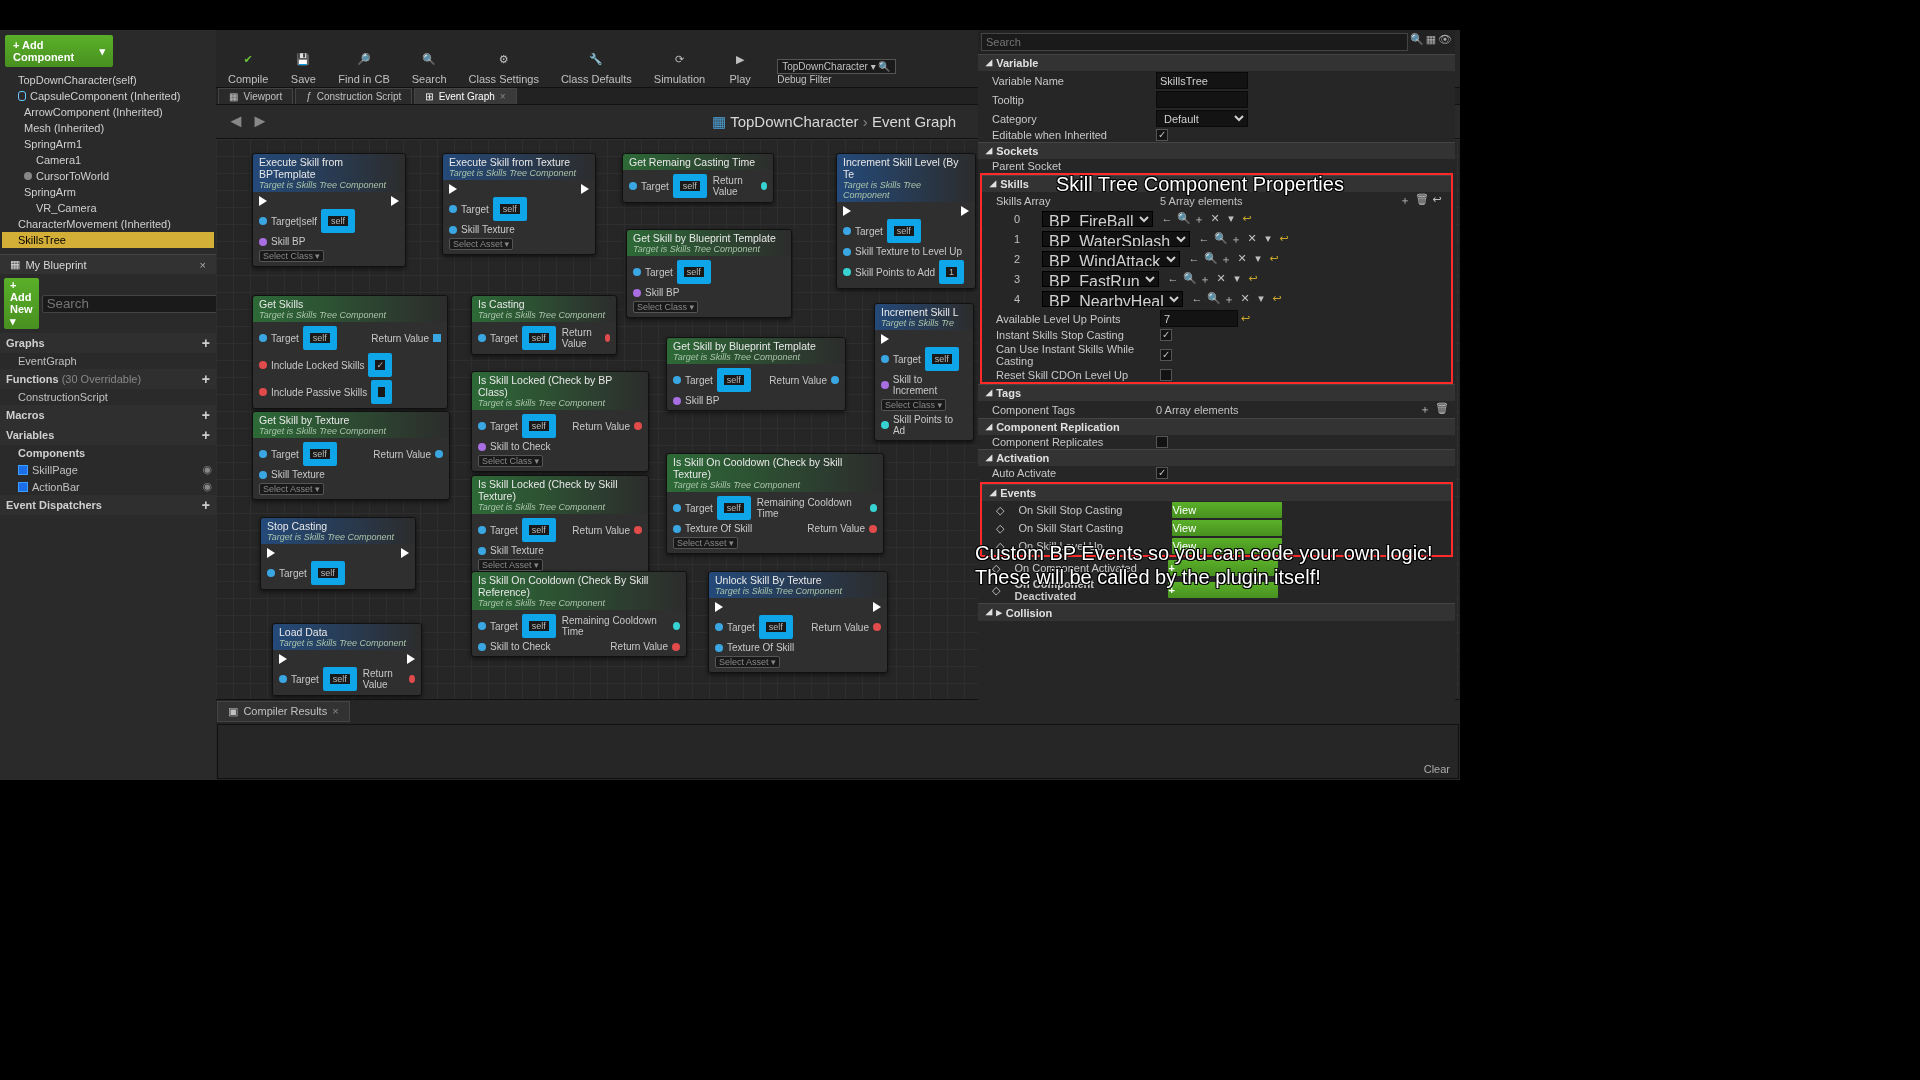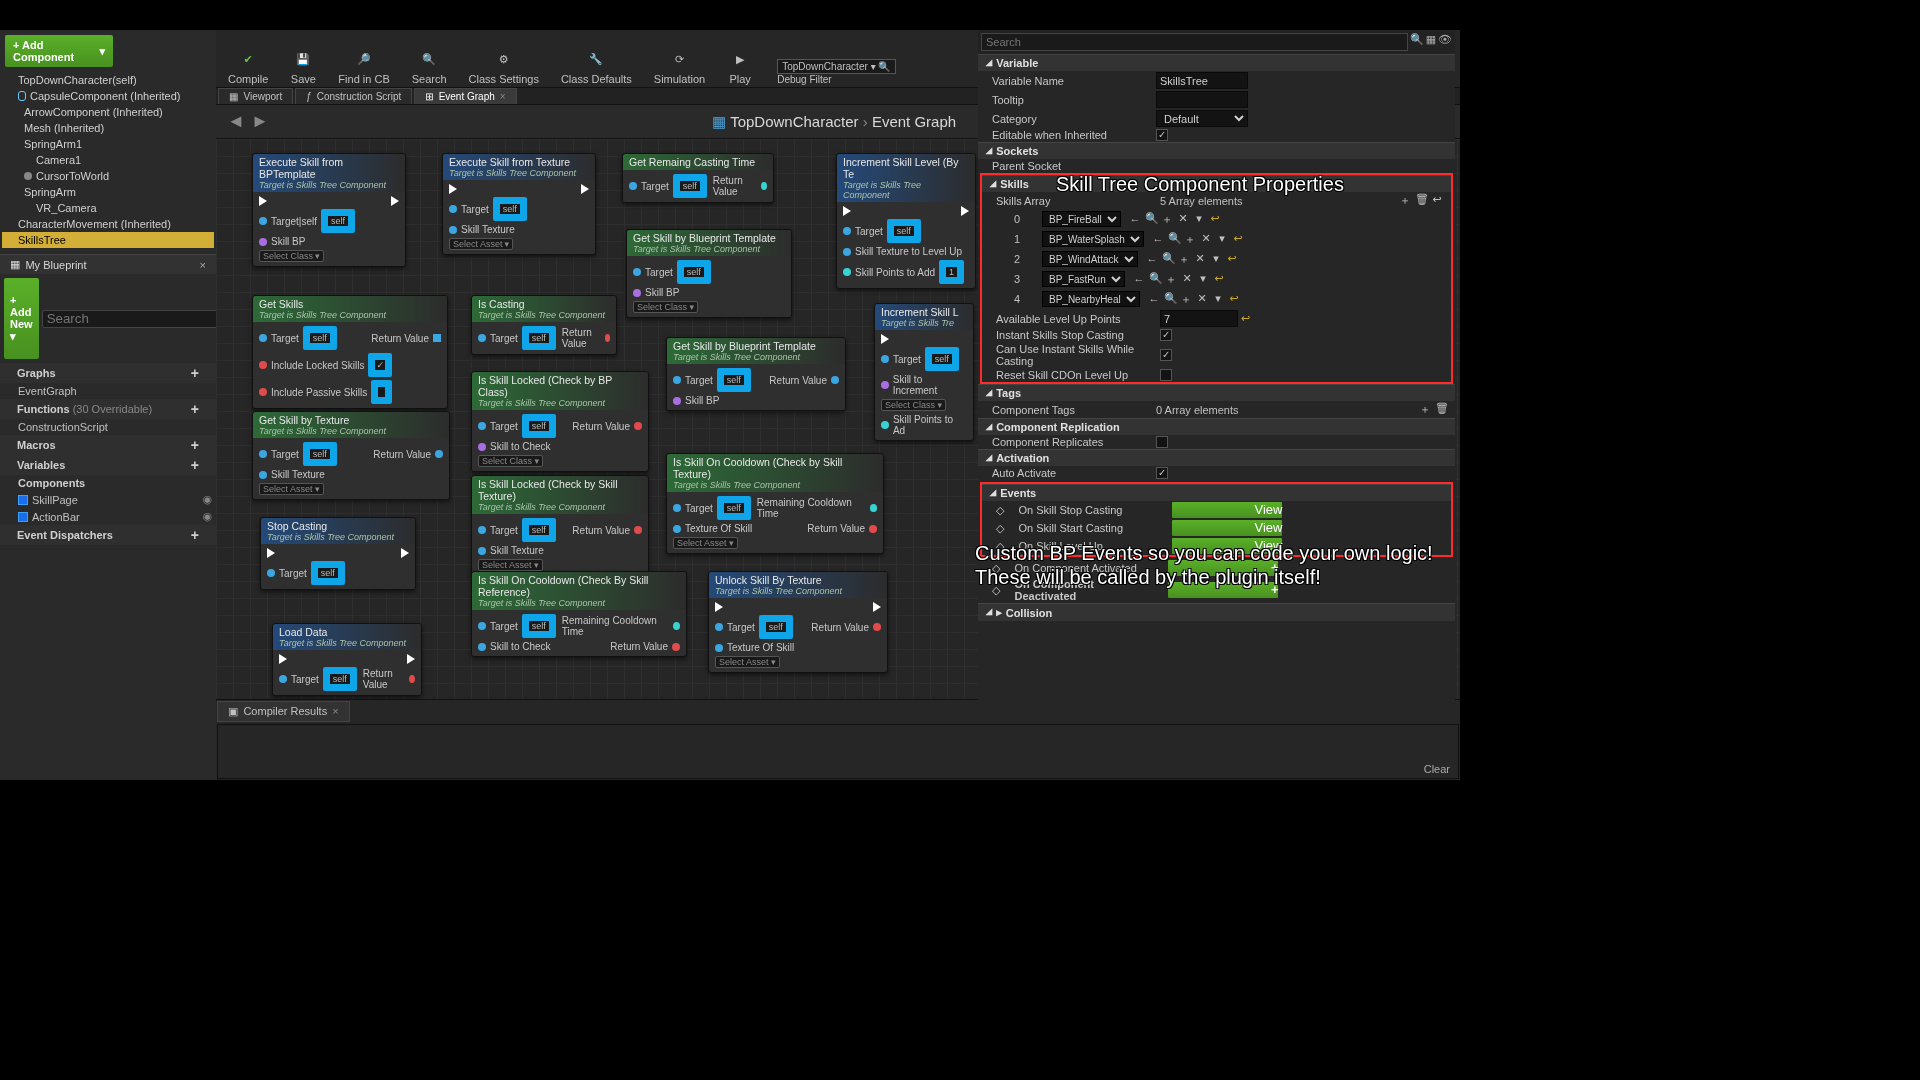--- a/index.html
+++ b/index.html
@@ -30,28 +30,28 @@
   .tree-row .dot { width:8px; height:8px; background:#888; border-radius:50%; }
   .tree-row .cap { width:8px; height:10px; border:1px solid #6cf; border-radius:3px; }
   .panel-tab {
     background:#323232; color:#d8d8d8; padding:3px 10px; border-top:1px solid #444;
     display:flex; align-items:center; gap:5px; margin-top:6px;
   }
   .panel-tab .x { margin-left:auto; color:#aaa; }
   .add-new-row { display:flex; gap:3px; padding:4px; align-items:center;}
   .add-new-btn {
     background:linear-gradient(#5ab029,#489020); color:#fff; font-weight:bold;
-    padding:16px 6px; border-radius:2px; cursor:pointer;
+    padding:1px 6px; border-radius:2px; cursor:pointer;
   }
   .search-mini {
     flex:1; height:18px; background:#1a1a1a; border:1px solid #444; border-radius:2px;
     color:#aaa; padding:0 4px;
   }
   .cat { display:flex; justify-content:space-between; align-items:center;
-    padding:2px 17px; background:#2f2f2f; font-weight:bold; color:#d0d0d0; }
+    padding:2px 6px; background:#2f2f2f; font-weight:bold; color:#d0d0d0; }
   .cat .plus { color:#d0d0d0; cursor:pointer; font-size:14px;}
   .cat-item { padding:2px 4px 2px 18px; display:flex; align-items:center; gap:4px;}
   .cat-item .chip { width:10px; height:10px; background:#1a6fe8; border:1px solid #3c9fff;}
   .cat-item .eye { margin-left:auto; color:#888;}
 
   
   .center-col { flex:1; display:flex; flex-direction:column; background:#1e1e1e;}
   .toolbar { display:flex; align-items:flex-end; gap:18px; padding:2px 10px 2px 10px;
     background:#262626; border-bottom:1px solid #111; height:58px;}
   .tool-btn { display:flex; flex-direction:column; align-items:center; gap:1px;
@@ -129,25 +129,25 @@
   .prop .lbl { flex:0 0 150px; color:#c8c8c8;}
   .prop .val { flex:1; display:flex; align-items:center; gap:3px;}
   .prop input[type=text], .prop select {
     background:#131313; border:1px solid #0a0a0a; color:#d0d0d0; font-size:11px;
     padding:1px 3px; width:92px; height:17px;}
   .prop .cb { width:12px; height:12px; background:#131313; border:1px solid #555;}
   .prop .cb.on::after { content:"✓"; color:#c0c0c0; font-size:10px; position:relative; top:-2px; left:1px;}
   .skill-row { display:flex; align-items:center; padding:2px 8px 2px 32px; gap:8px;}
   .skill-row .idx { width:20px;}
   .skill-row select { background:#111; border:1px solid #000; color:#d0d0d0;
-    font-size:10px; padding:0 2px; height:16px;}
+    font-size:16px; padding:0 2px; height:16px;}
   .skill-icons { display:flex; gap:4px; color:#c0c0c0;}
   .skill-icons span { cursor:pointer; width:12px; text-align:center;}
   .view-btn { background:linear-gradient(#5ab029,#489020); color:#fff;
-    text-align:right; width:110px; height:16px; line-height:16px; font-size:13px;
+    text-align:left; width:110px; height:16px; line-height:16px; font-size:11px;
     cursor:pointer; border-radius:1px;}
   .view-btn.plus { font-weight:bold;}
 
   .redbox { border:2px solid #ff2a2a;}
 
   
   .overlay { position:absolute; color:#fff; font-size:20px; font-weight:500;
     text-shadow: -1px -1px 0 #000, 1px -1px 0 #000, -1px 1px 0 #000, 1px 1px 0 #000;
     pointer-events:none;}
 </style>

